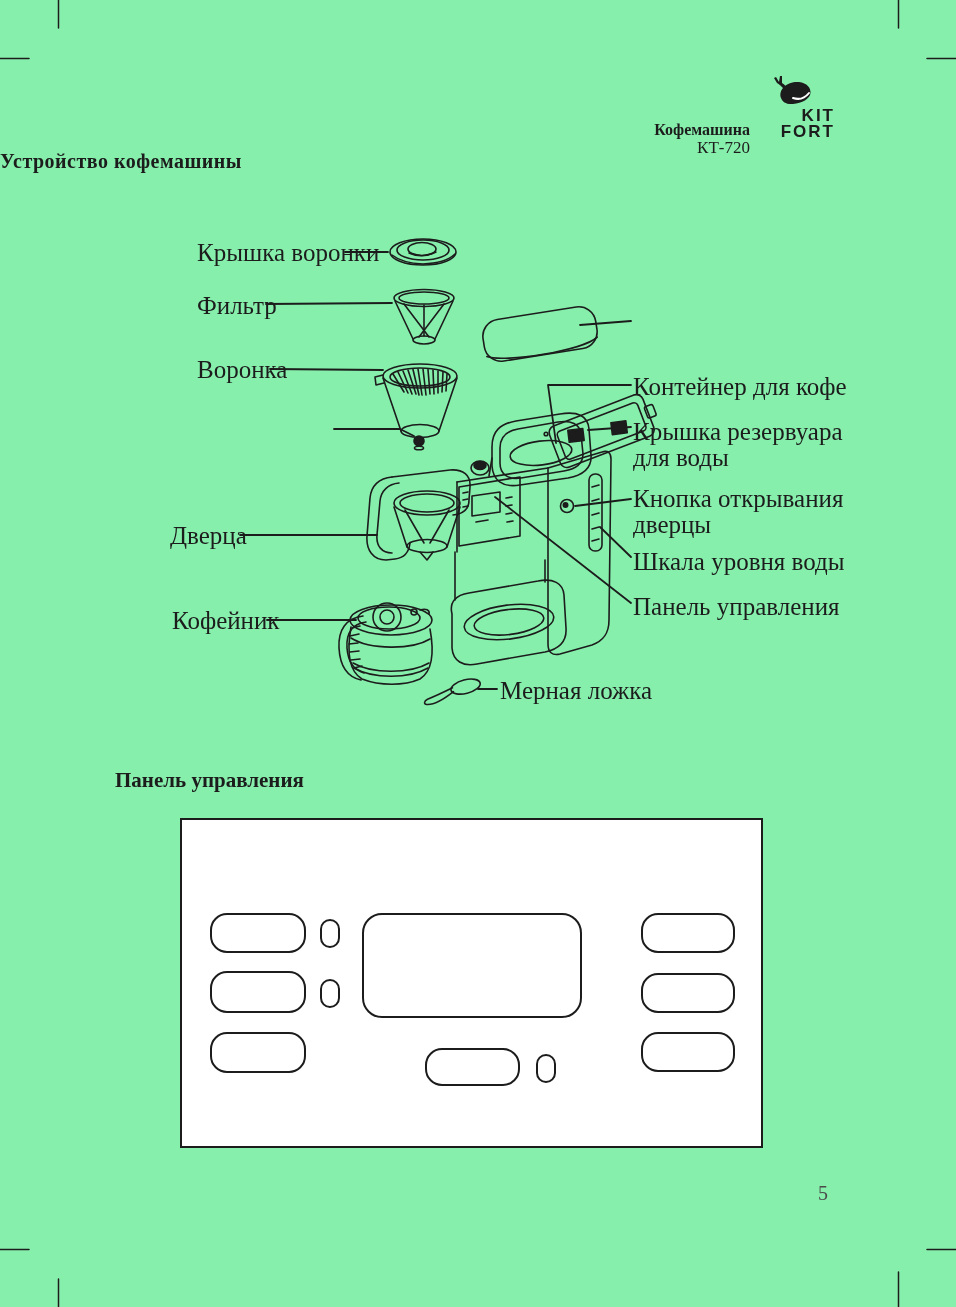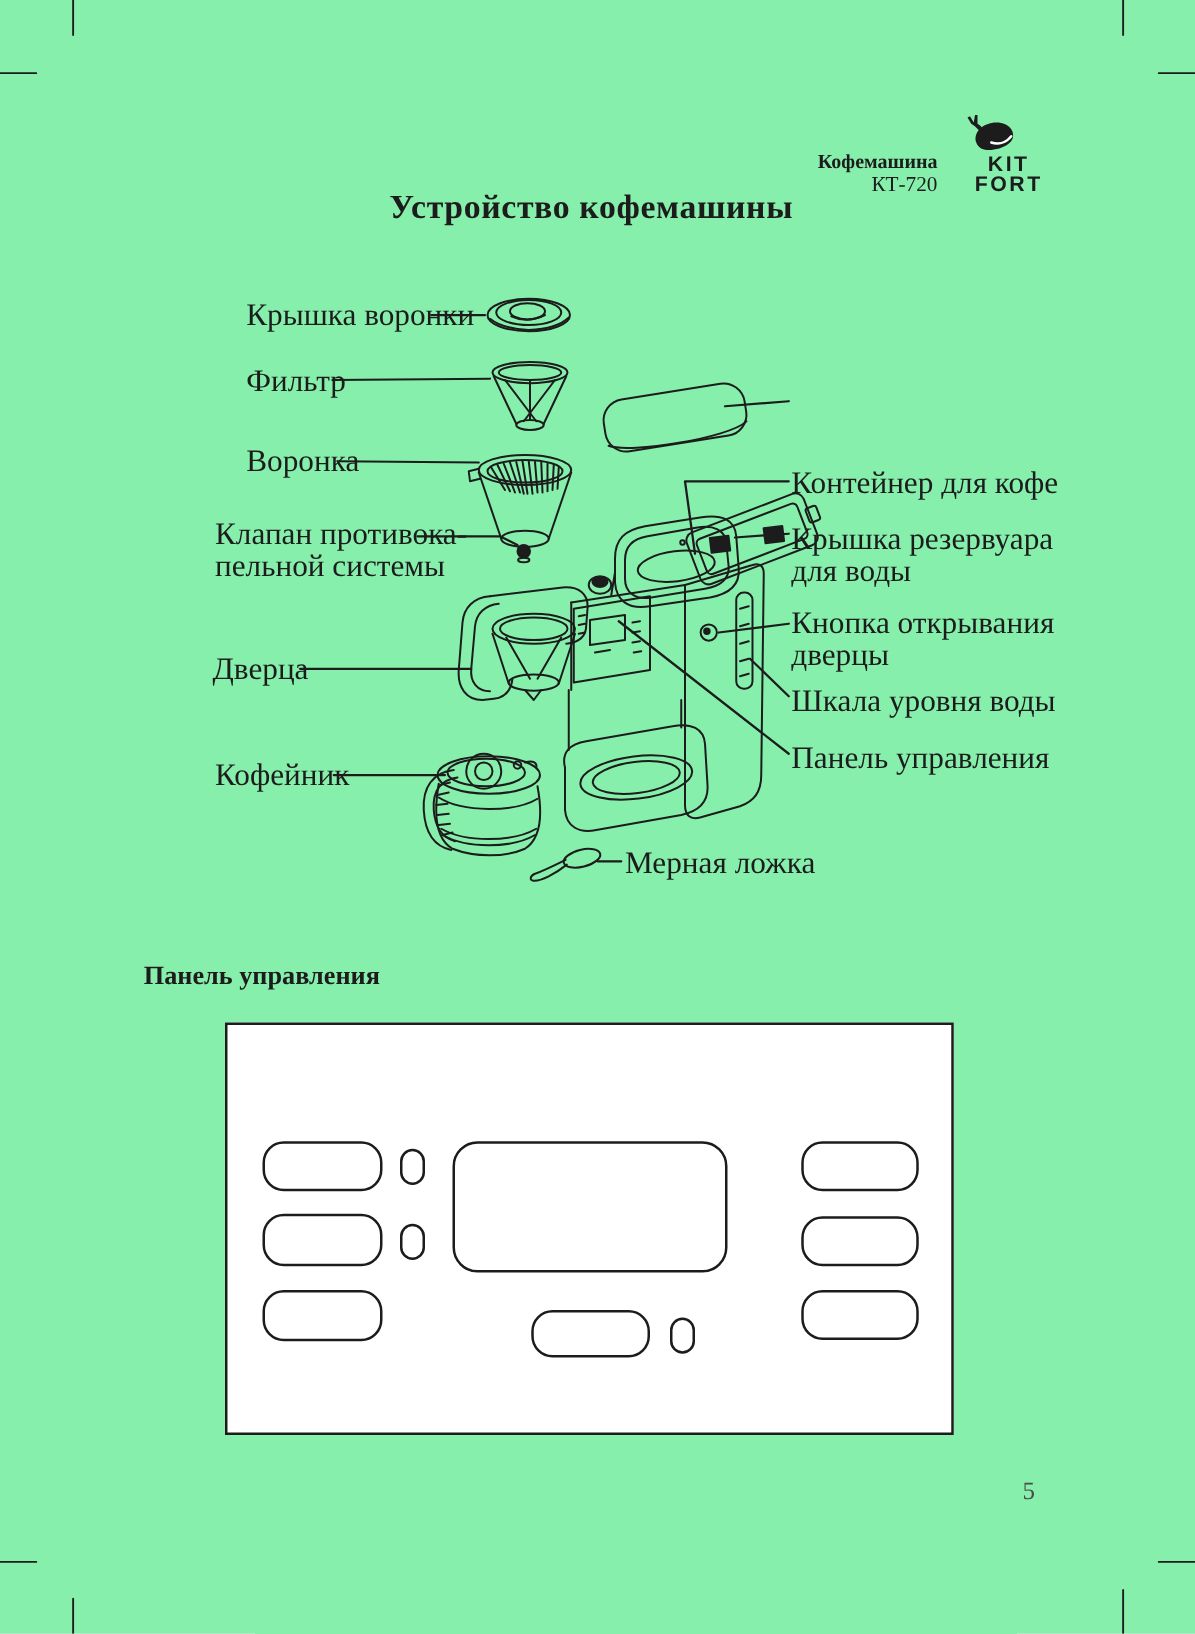--- a/index.html
+++ b/index.html
@@ -10,28 +10,28 @@
     font-family:"Liberation Serif", serif;
     color:#1c1c1c;
     overflow:hidden;
     text-decoration:underline;
   }
   .page *{box-sizing:border-box;}
   svg.art{position:absolute;left:0;top:0;z-index:1;}
   .txt{position:absolute;z-index:2;font-size:25px;line-height:26px;white-space:nowrap;}
   .title{
     position:absolute;z-index:2;left:0;top:150px;width:946px;
-    text-align:center;font-size:27px;font-weight:bold;letter-spacing:.5px;
+    text-align:left;font-size:20px;font-weight:bold;letter-spacing:.5px;
   }
   .hdr-name{
     position:absolute;z-index:2;right:206px;top:121px;text-align:right;line-height:18px;
   }
   .hdr-product{font-weight:bold;font-size:16px;}
   .hdr-model{font-size:17px;}
-  .logo{position:absolute;z-index:2;left:765px;top:92px;width:70px;text-align:center;}
+  .logo{position:absolute;z-index:2;left:765px;top:76px;width:70px;text-align:right;}
   .logo .whale{display:block;margin-left:6px;}
   .brand{
     font-family:"Liberation Sans", sans-serif;font-weight:bold;font-size:17px;
     line-height:16px;letter-spacing:2px;margin-left:14px;
   }
   .section-heading{
     position:absolute;z-index:2;left:115px;top:768px;
     font-size:21px;font-weight:bold;
   }
   .panel{
@@ -234,24 +234,20 @@
     </svg>
     <div class="brand">KIT</div>
     <div class="brand">FORT</div>
   </div>
 
   <div class="title">Устройство кофемашины</div>
 
   <div class="txt" style="left:197px;top:240px">Крышка воронки</div>
   <div class="txt" style="left:197px;top:293px">Фильтр</div>
   <div class="txt" style="left:197px;top:357px">Воронка</div>
-  <div class="txt" style="left:172px;top:415px">
-    <span style="display:block">Клапан противока-</span>
-    <span style="display:block">пельной системы</span>
-  </div>
   <div class="txt" style="left:170px;top:523px">Дверца</div>
   <div class="txt" style="left:172px;top:608px">Кофейник</div>
 
   <div class="txt" style="left:633px;top:374px">Контейнер для кофе</div>
   <div class="txt" style="left:633px;top:419px">
     <span style="display:block">Крышка резервуара</span>
     <span style="display:block">для воды</span>
   </div>
   <div class="txt" style="left:633px;top:486px">
     <span style="display:block">Кнопка открывания</span>

